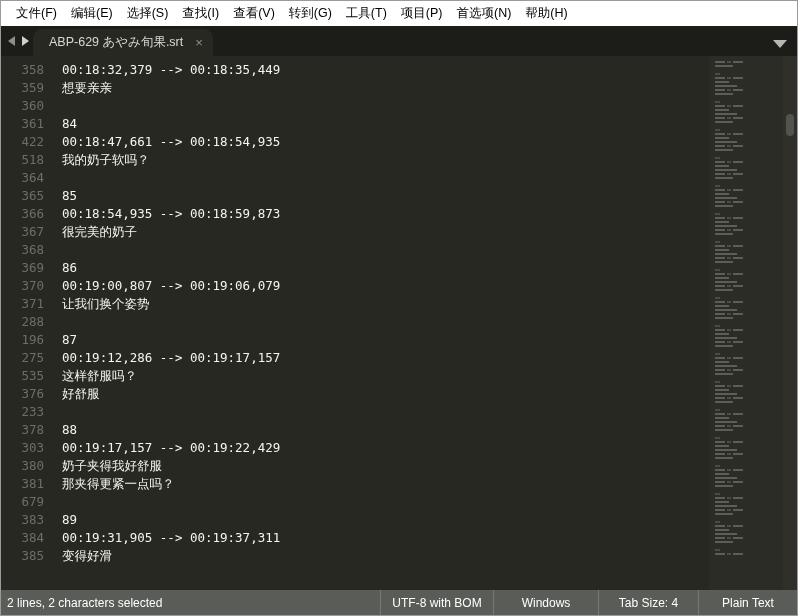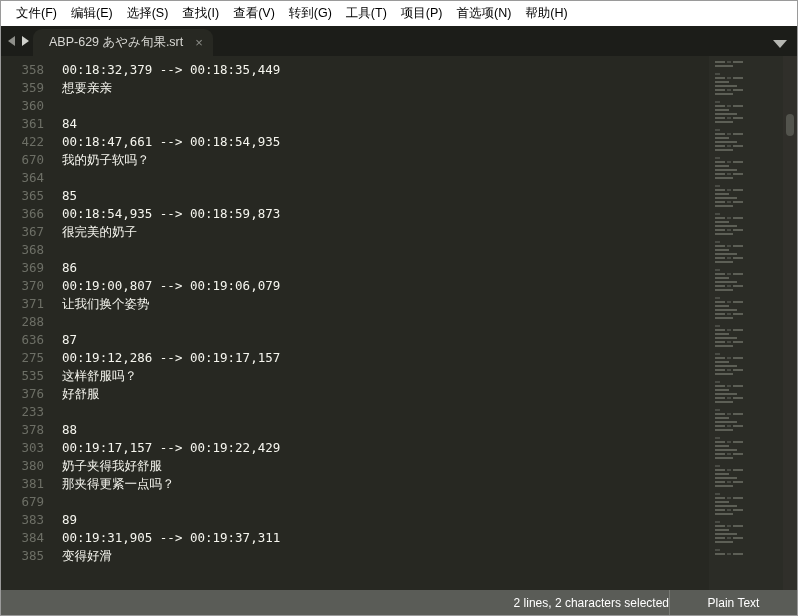--- a/index.html
+++ b/index.html
@@ -228,35 +228,34 @@
     display: flex;
     align-items: center;
     color: #ffffff;
     font-size: 12px;
     position: relative;
   }
   .status-left {
     padding-left: 6px;
     flex: 1 1 auto;
     white-space: nowrap;
-    text-align: right;
   }
   .status-cell {
     height: 25px;
     display: flex;
     align-items: center;
     justify-content: center;
     border-left: 1px solid #777974;
     padding: 0 14px;
     white-space: nowrap;
   }
   .status-cell.w1 { width: 113px; }
   .status-cell.w2 { width: 105px; }
   .status-cell.w3 { width: 100px; }
-  .status-cell.w4 { width: 128px; }
+  .status-cell.w4 { width: 99px; }
 </style>
 </head>
 <body>
 
 <div id="app">
 
 
   <div class="menubar">
     <span class="menu-item">文件(F)</span>
     <span class="menu-item">编辑(E)</span>
@@ -283,31 +282,31 @@
   </div>
 
   <div class="editor-wrap">
     <div class="code-area">
       <div class="gutter" id="gutter">
           <div class="ln">358</div>
           <div class="ln">359</div>
           <div class="ln">360</div>
           <div class="ln">361</div>
           <div class="ln">422</div>
-          <div class="ln">670</div>
+          <div class="ln">518</div>
           <div class="ln">364</div>
           <div class="ln">365</div>
           <div class="ln">366</div>
           <div class="ln">367</div>
           <div class="ln">368</div>
           <div class="ln">369</div>
           <div class="ln">370</div>
           <div class="ln">371</div>
           <div class="ln">288</div>
-          <div class="ln">636</div>
+          <div class="ln">196</div>
           <div class="ln">275</div>
           <div class="ln">535</div>
           <div class="ln">376</div>
           <div class="ln">233</div>
           <div class="ln">378</div>
           <div class="ln">303</div>
           <div class="ln">380</div>
           <div class="ln">381</div>
           <div class="ln">679</div>
           <div class="ln">383</div>
@@ -726,16 +725,19 @@
           <span class="mm-seg" style="width: 10px;"></span>
         </div>
       </div>
     <div class="scrollbar">
       <div class="scroll-thumb"></div>
     </div>
   </div>
 
   <div class="statusbar">
     <span class="status-left">2 lines, 2 characters selected</span>
+    <span class="status-cell w1">UTF-8 with BOM</span>
+    <span class="status-cell w2">Windows</span>
+    <span class="status-cell w3">Tab Size: 4</span>
     <span class="status-cell w4">Plain Text</span>
   </div>
 
 </div>
 
 </body></html>

